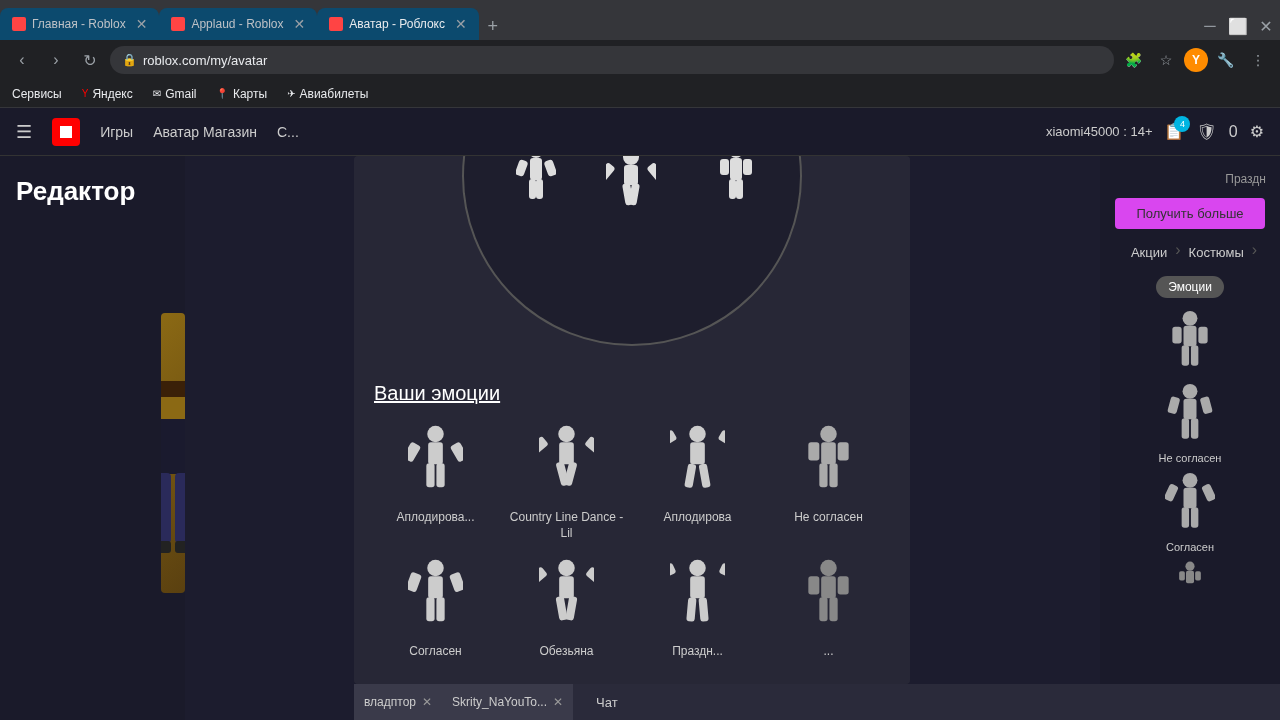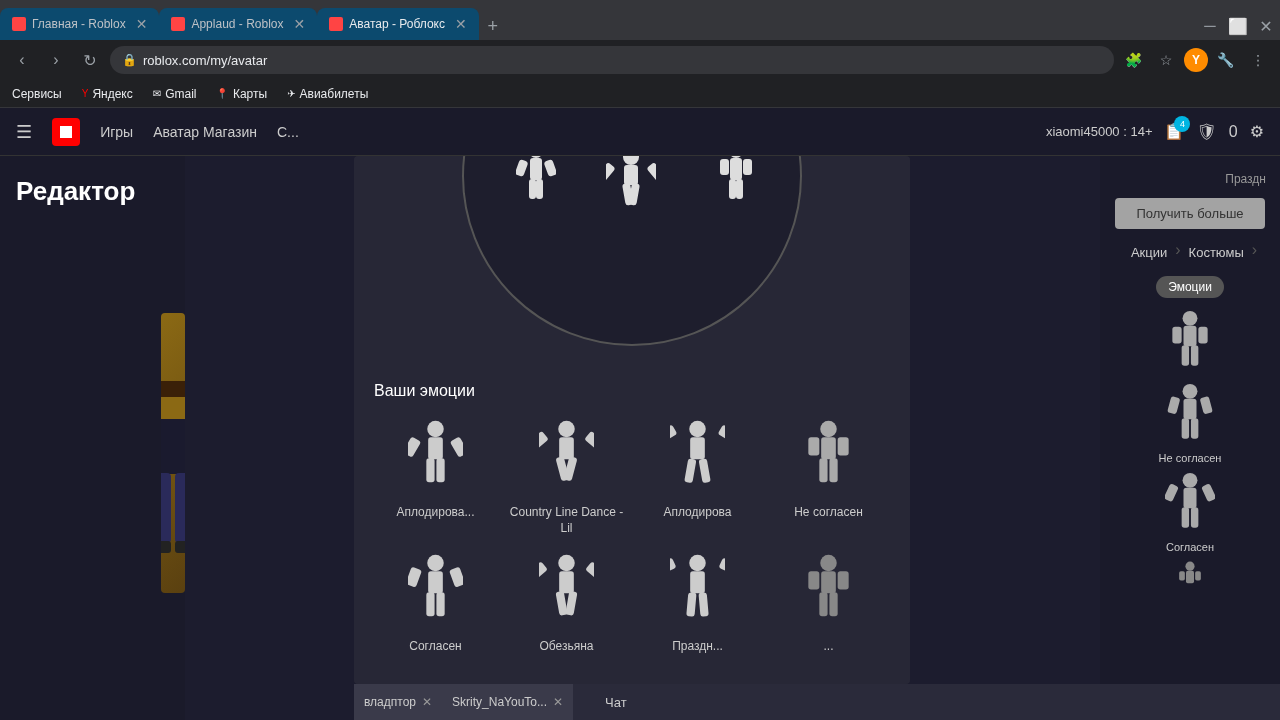--- a/index.html
+++ b/index.html
@@ -306,22 +306,23 @@
       width: 40px;
       height: 65px;
     }
 
     
     .emotions-section {
       padding: 16px 20px 10px 20px;
     }
     .emotions-title {
       color: white;
-      font-size: 16px;
+      font-size: 20px;
       margin-bottom: 14px;
+      text-decoration: underline;
     }
     .emotions-grid {
       display: grid;
       grid-template-columns: repeat(4, 1fr);
       gap: 12px 8px;
     }
     .emotion-item {
       display: flex;
       flex-direction: column;
       align-items: center;
@@ -356,21 +357,21 @@
       padding: 16px 10px;
       gap: 12px;
     }
     .report-text {
       color: #999;
       font-size: 12px;
       align-self: flex-end;
       margin-right: 4px;
     }
     .get-more-btn {
-      background: #a3a3a3;
+      background: #d946ef;
       color: #333;
       border: none;
       border-radius: 4px;
       padding: 8px 14px;
       font-size: 13px;
       cursor: pointer;
       width: 150px;
       text-align: center;
     }
     .right-tabs {
@@ -432,21 +433,21 @@
       cursor: pointer;
     }
     .chat-tab-close {
       color: #999;
       font-size: 12px;
       cursor: pointer;
     }
     .chat-label {
       color: #ccc;
       font-size: 13px;
-      padding: 0 32px;
+      padding: 0 23px;
       cursor: pointer;
     }
 
     
     svg.figure { fill: #e0e0e0; }
 
     
     .emotions-scroll {
       overflow-y: auto;
       max-height: 360px;

